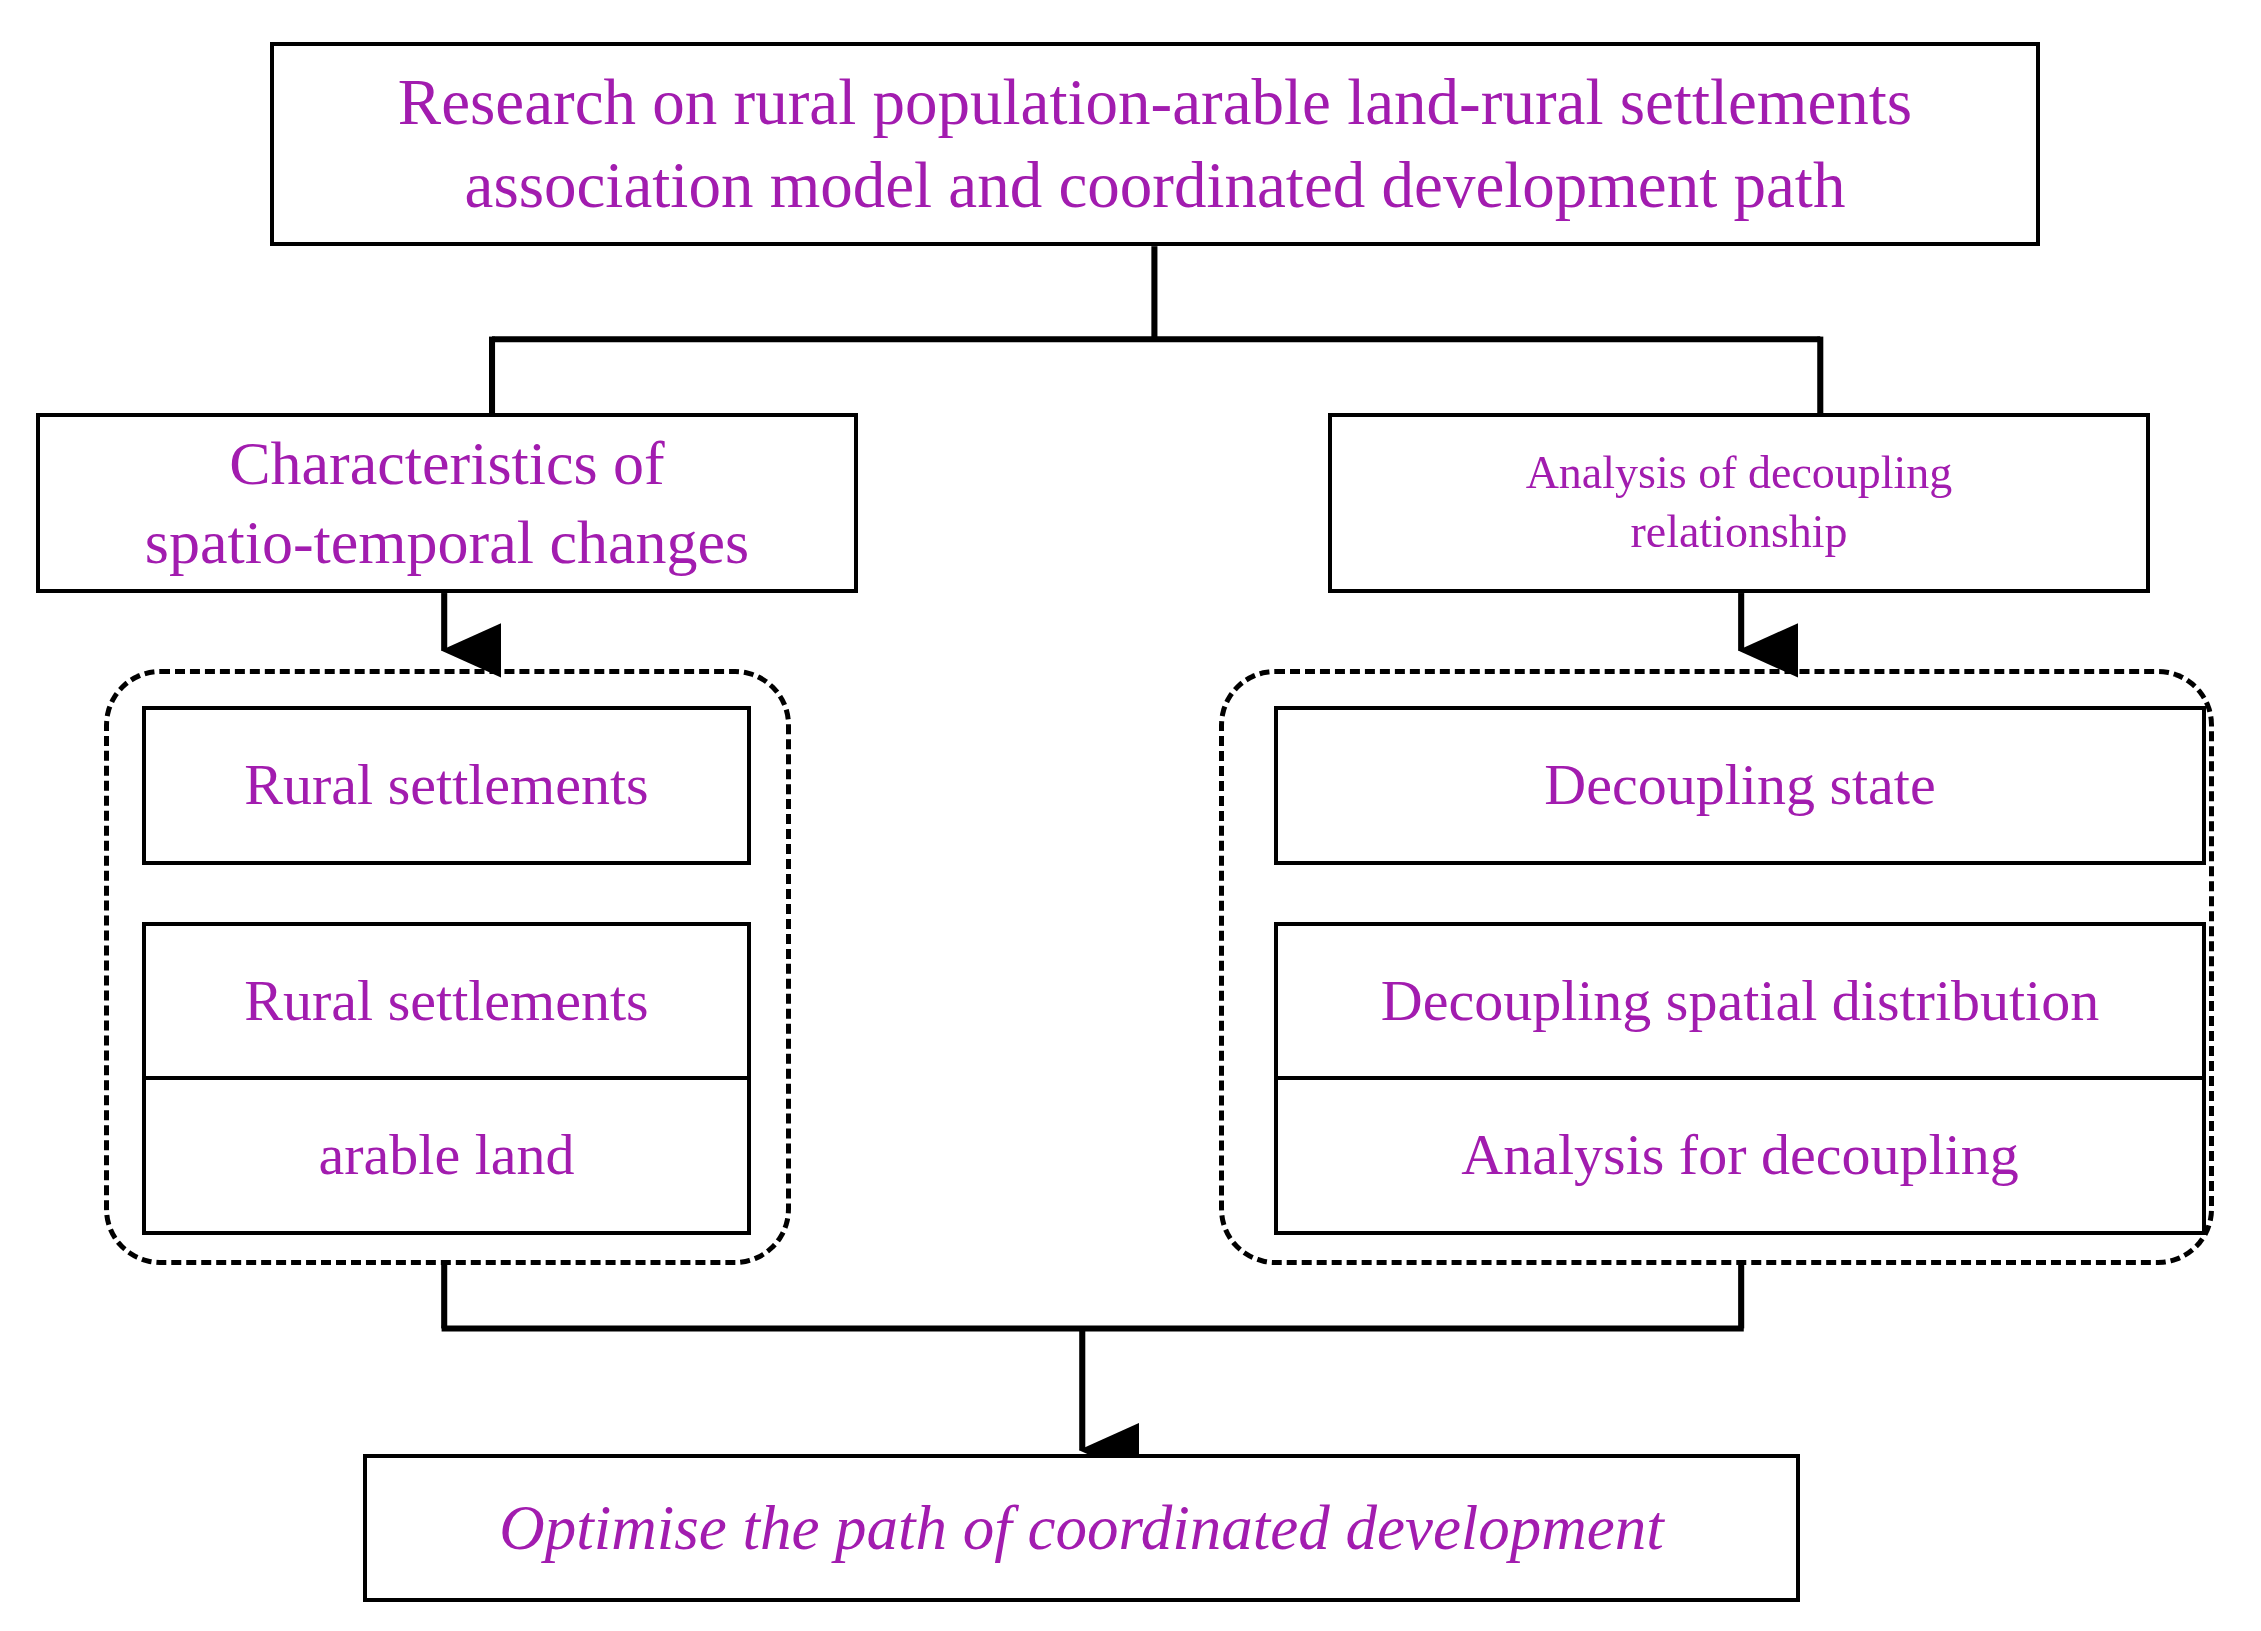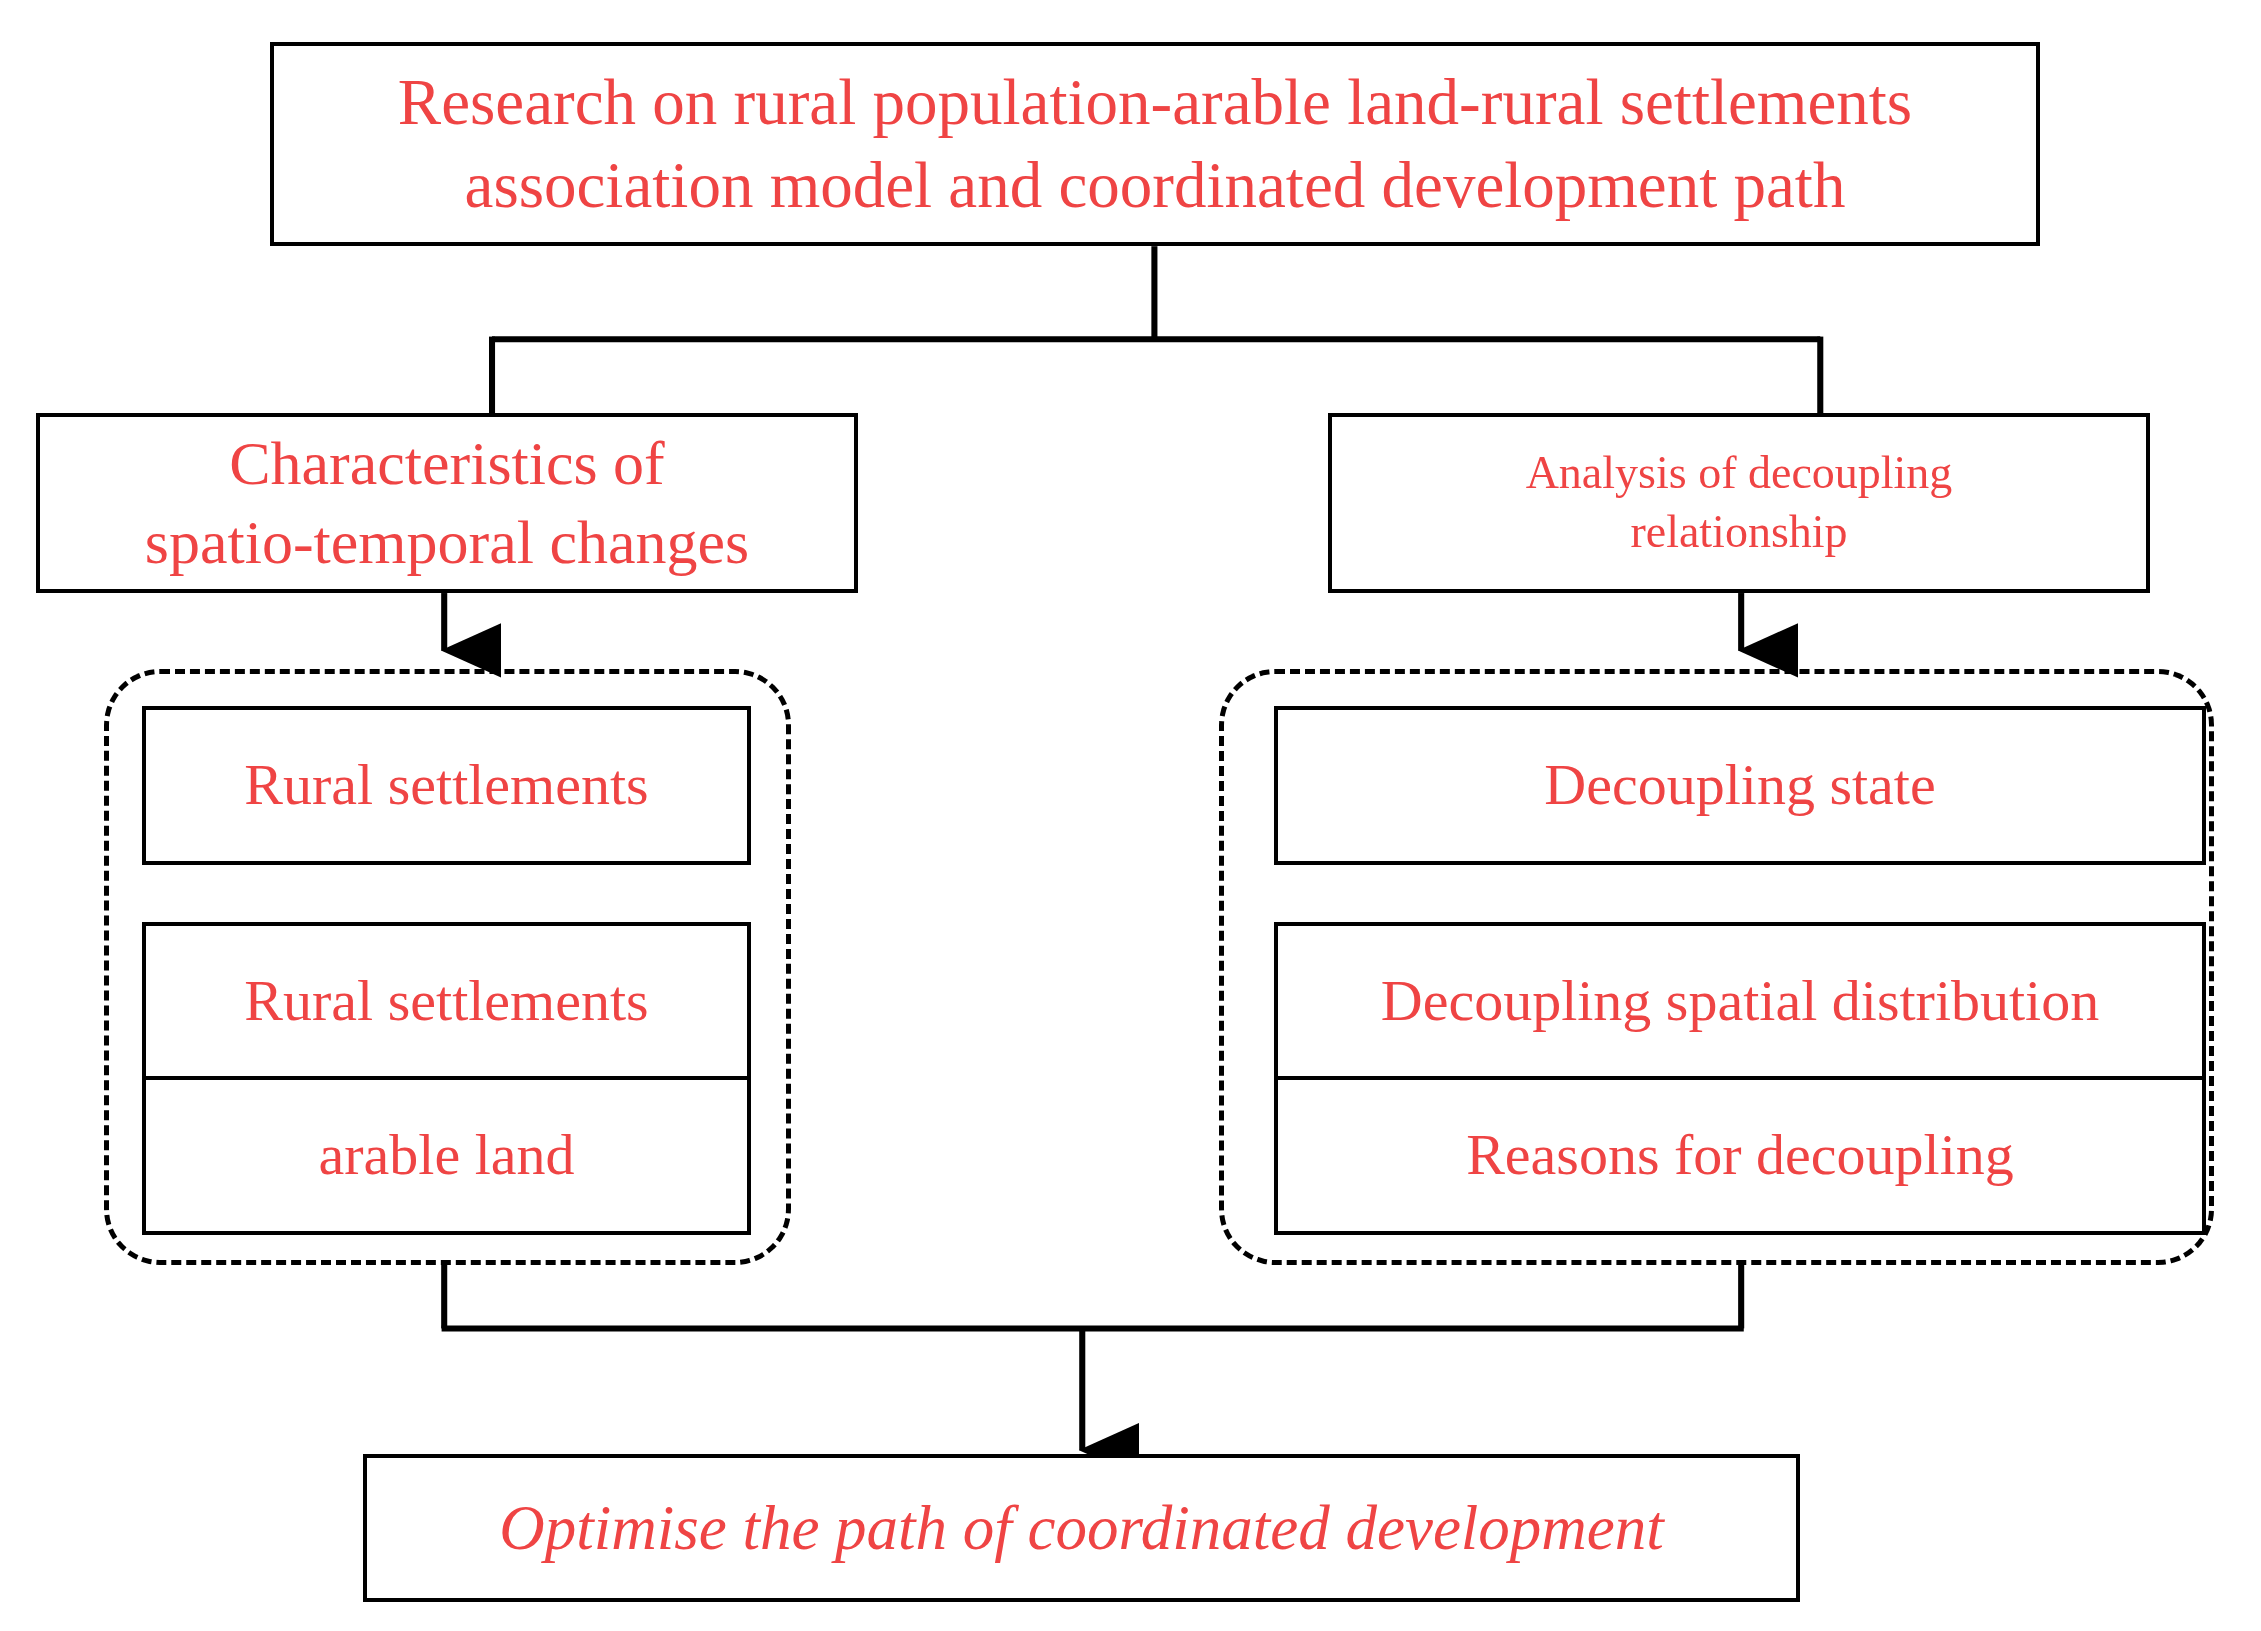--- a/index.html
+++ b/index.html
@@ -26,21 +26,21 @@
   }
   .node-box {
     position: absolute;
     box-sizing: border-box;
     background: #ffffff;
     border: 4.3px solid #000000;
     display: flex;
     align-items: center;
     justify-content: flex-start;
     text-align: center;
-    color: #ef4444;
+    color: #a21caf;
     line-height: 1.28;
     font-family: "Liberation Serif", "DejaVu Serif", serif;
     padding: 10px 12px;
   }
   .node-box .node-label {
     display: block;
     width: 100%;
     white-space: pre-line;
   }
   .dashed-group {
@@ -142,21 +142,21 @@
     <span class="node-label">arable land</span>
   </div>
 
   <div class="node-box leaf-right" id="leaf-r0">
     <span class="node-label">Decoupling state</span>
   </div>
   <div class="node-box leaf-right" id="leaf-r1">
     <span class="node-label">Decoupling spatial distribution</span>
   </div>
   <div class="node-box leaf-right" id="leaf-r2">
-    <span class="node-label">Reasons for decoupling</span>
+    <span class="node-label">Analysis for decoupling</span>
   </div>
 
   <div class="node-box" id="node-outcome">
     <span class="node-label">Optimise the path of coordinated development</span>
   </div>
 
 </div>
 
 
 </body></html>

